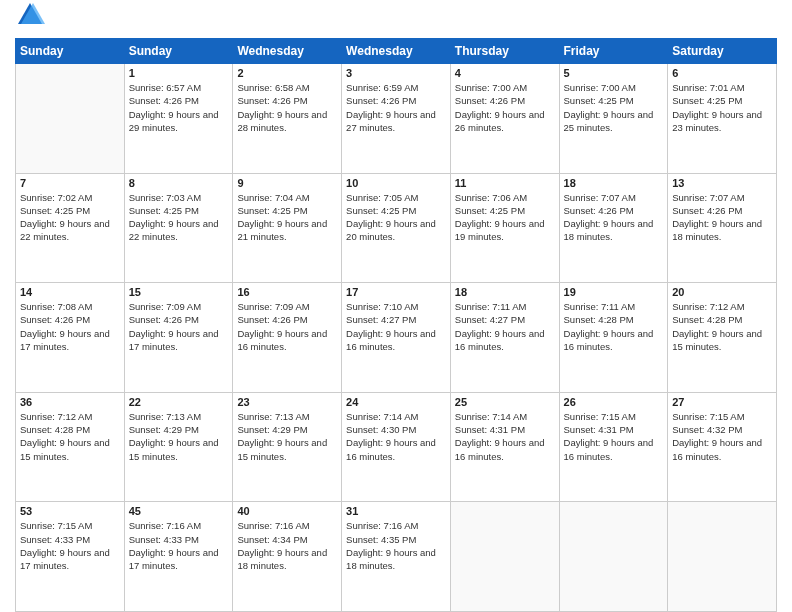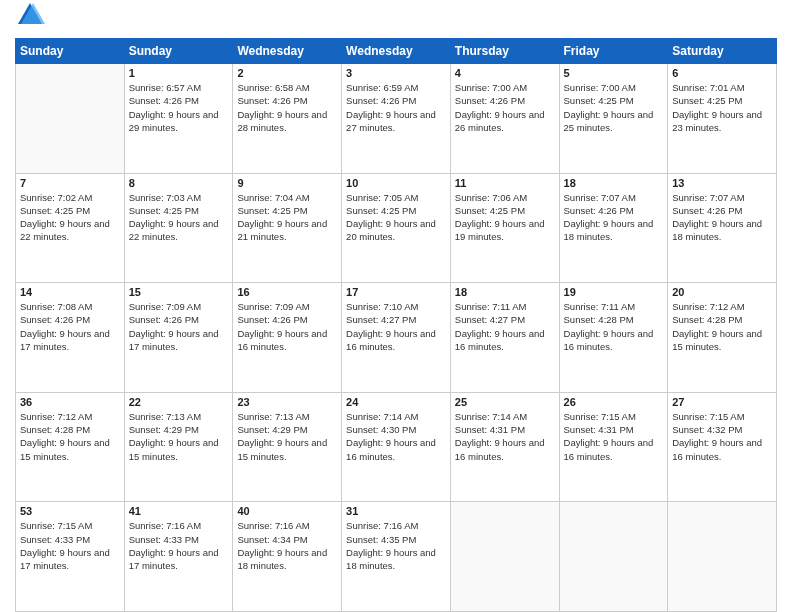--- a/index.html
+++ b/index.html
@@ -248,21 +248,21 @@
             <div class="day-num">27</div>
             <div class="day-info">Sunrise: 7:15 AM<br>Sunset: 4:32 PM<br>Daylight: 9 hours and 16 minutes.</div>
           </td>
         </tr>
         <tr>
           <td>
             <div class="day-num">53</div>
             <div class="day-info">Sunrise: 7:15 AM<br>Sunset: 4:33 PM<br>Daylight: 9 hours and 17 minutes.</div>
           </td>
           <td>
-            <div class="day-num">41</div>
+            <div class="day-num">45</div>
             <div class="day-info">Sunrise: 7:16 AM<br>Sunset: 4:33 PM<br>Daylight: 9 hours and 17 minutes.</div>
           </td>
           <td>
             <div class="day-num">40</div>
             <div class="day-info">Sunrise: 7:16 AM<br>Sunset: 4:34 PM<br>Daylight: 9 hours and 18 minutes.</div>
           </td>
           <td>
             <div class="day-num">31</div>
             <div class="day-info">Sunrise: 7:16 AM<br>Sunset: 4:35 PM<br>Daylight: 9 hours and 18 minutes.</div>
           </td>

